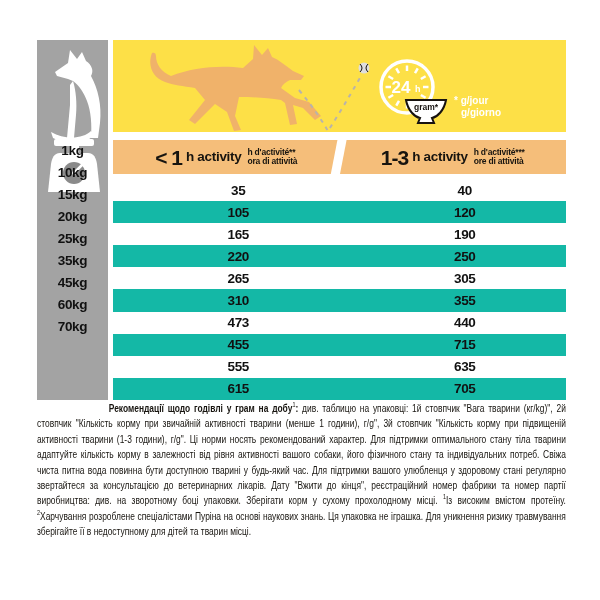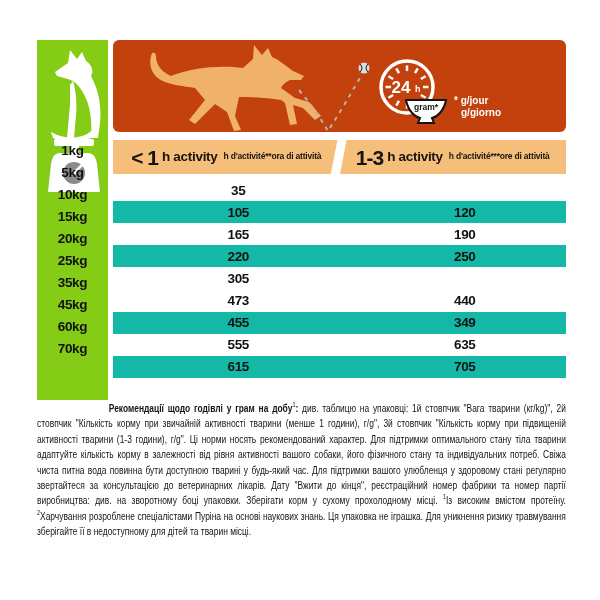--- a/index.html
+++ b/index.html
@@ -3,34 +3,34 @@
 <meta charset="utf-8">
 <style>
   html,body{margin:0;padding:0;}
   body{
     width:600px;height:600px;background:#ffffff;
     font-family:"Liberation Sans",sans-serif;
     position:relative;overflow:hidden;color:#17140f;
   }
   .sheet{position:absolute;left:37px;top:40px;width:529px;height:360px;}
   
-  .sidebar{position:absolute;left:0;top:0;width:71px;height:360px;background:#84cc16;}
+  .sidebar{position:absolute;left:0;top:0;width:71px;height:360px;background:#a3a3a3;}
   .sidebar svg{position:absolute;left:0;top:5px;}
   .weights{position:absolute;left:0;top:99px;width:71px;}
   .wlabel{height:22.1px;display:flex;align-items:center;justify-content:center;
     font-weight:bold;font-size:13.5px;letter-spacing:-0.3px;color:#111;}
   
   .content{position:absolute;left:76px;top:0;width:453px;height:360px;}
-  .black-header{position:absolute;left:0;top:0;width:453px;height:92px;background:#c2410c;border-radius:6px;}
+  .black-header{position:absolute;left:0;top:0;width:453px;height:92px;background:#fde047;}
   .band{position:absolute;left:0;top:100px;width:453px;height:34px;background:#f5bе7a;
     background:#f5be7a;display:flex;overflow:hidden;}
   .band-col{width:50%;display:flex;align-items:center;justify-content:center;color:#17140f;}
   .band .big{font-size:21px;font-weight:bold;letter-spacing:-1px;line-height:1;}
   .band .mid{font-size:13.5px;font-weight:bold;margin-left:4px;letter-spacing:-0.3px;line-height:1;}
-  .band .subs{display:flex;flex-direction:row;margin-left:6px;font-size:8.5px;
+  .band .subs{display:flex;flex-direction:column;margin-left:6px;font-size:8.5px;
     font-weight:bold;line-height:9.5px;text-align:left;letter-spacing:-0.2px;}
   .divider{position:absolute;left:221px;top:-4px;width:9px;height:44px;background:#ffffff;
     transform:rotate(11deg);}
   .rows{position:absolute;left:0;top:139px;width:453px;}
   .trow{height:22.1px;display:flex;}
   .trow.alt{background:#14b8a6;}
   .tcell{width:50%;display:flex;align-items:center;justify-content:center;
     font-weight:bold;font-size:13.5px;letter-spacing:-0.3px;color:#111;
     transform:translateX(12px);}
   
@@ -62,21 +62,20 @@
         <rect x="17" y="94" width="40" height="7" rx="2"></rect>
         <rect x="32" y="101" width="10" height="7"></rect>
         <path d="M23,108 L51,108 C57,108 59,113 60,119 L63,147 L11,147 L14,119 C15,113 17,108 23,108 Z"></path>
         <circle cx="37" cy="128" r="11" fill="#8a8a8a"></circle>
         <path d="M37,128 L45,120" stroke="#ffffff" stroke-width="2.5" stroke-linecap="round"></path>
         <circle cx="37" cy="128" r="2" fill="#ffffff"></circle>
       </g>
     </svg>
     <div class="weights">
         <div class="wlabel">1kg</div>
-        <div class="wlabel">5kg</div>
         <div class="wlabel">10kg</div>
         <div class="wlabel">15kg</div>
         <div class="wlabel">20kg</div>
         <div class="wlabel">25kg</div>
         <div class="wlabel">35kg</div>
         <div class="wlabel">45kg</div>
         <div class="wlabel">60kg</div>
         <div class="wlabel">70kg</div>
       </div>
   </div>
@@ -155,43 +154,49 @@
           <span>h d'activité***</span>
           <span>ore di attività</span>
         </span>
       </div>
       <div class="divider"></div>
     </div>
 
     <div class="rows">
         <div class="trow">
           <div class="tcell">35</div>
+          <div class="tcell">40</div>
         </div>
         <div class="trow alt">
           <div class="tcell">105</div>
           <div class="tcell">120</div>
         </div>
         <div class="trow">
           <div class="tcell">165</div>
           <div class="tcell">190</div>
         </div>
         <div class="trow alt">
           <div class="tcell">220</div>
           <div class="tcell">250</div>
         </div>
         <div class="trow">
+          <div class="tcell">265</div>
           <div class="tcell">305</div>
+        </div>
+        <div class="trow alt">
+          <div class="tcell">310</div>
+          <div class="tcell">355</div>
         </div>
         <div class="trow">
           <div class="tcell">473</div>
           <div class="tcell">440</div>
         </div>
         <div class="trow alt">
           <div class="tcell">455</div>
-          <div class="tcell">349</div>
+          <div class="tcell">715</div>
         </div>
         <div class="trow">
           <div class="tcell">555</div>
           <div class="tcell">635</div>
         </div>
         <div class="trow alt">
           <div class="tcell">615</div>
           <div class="tcell">705</div>
         </div>
       </div>

